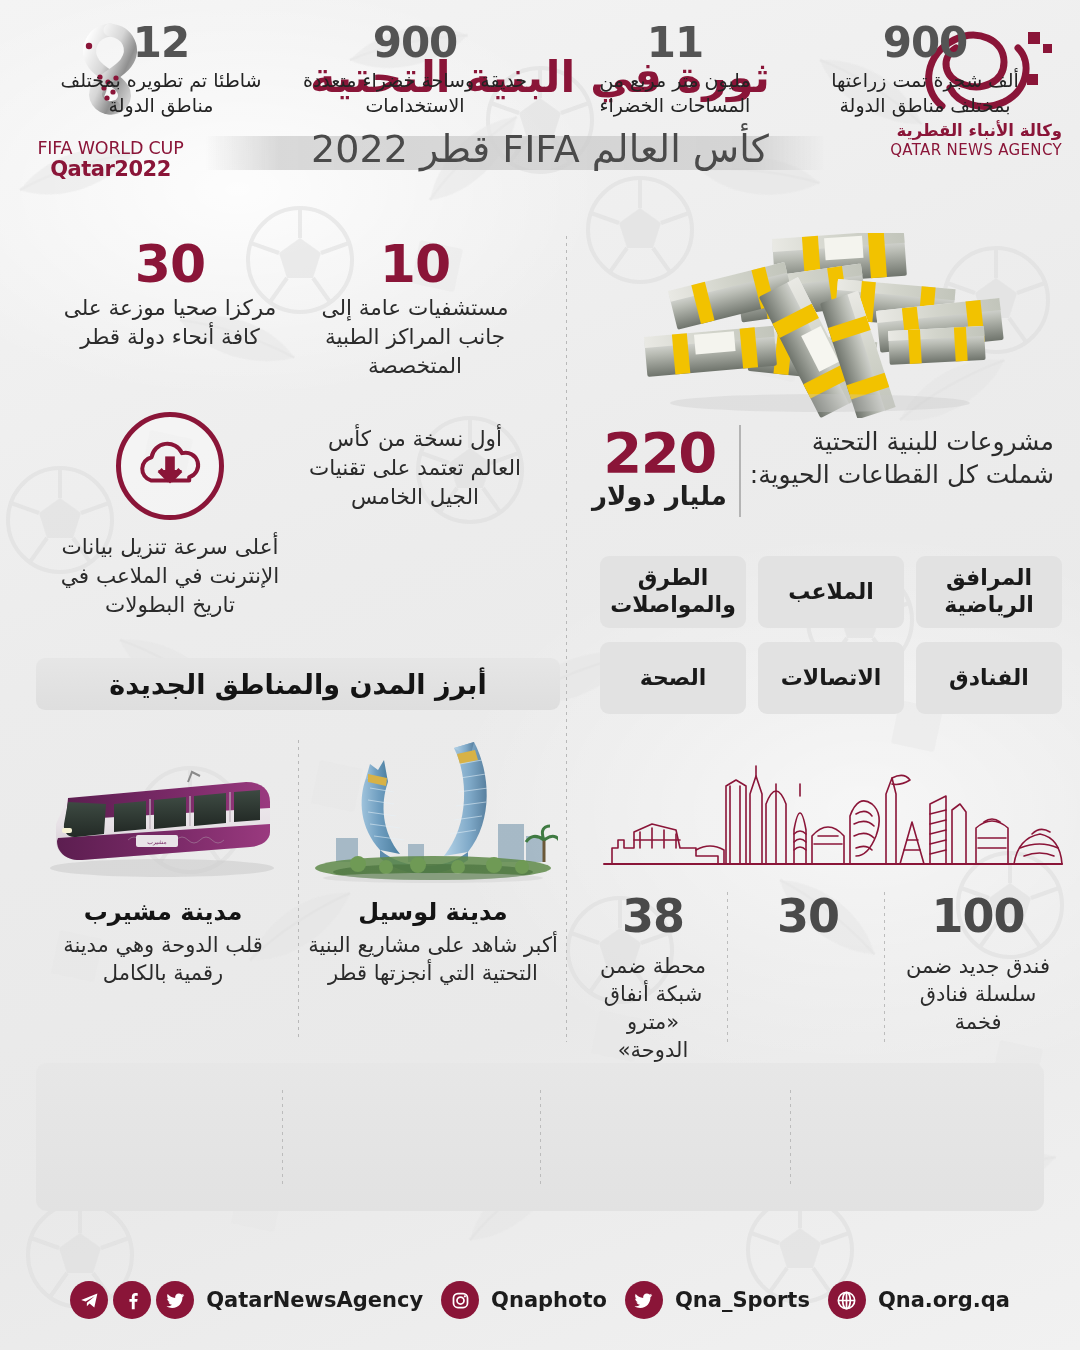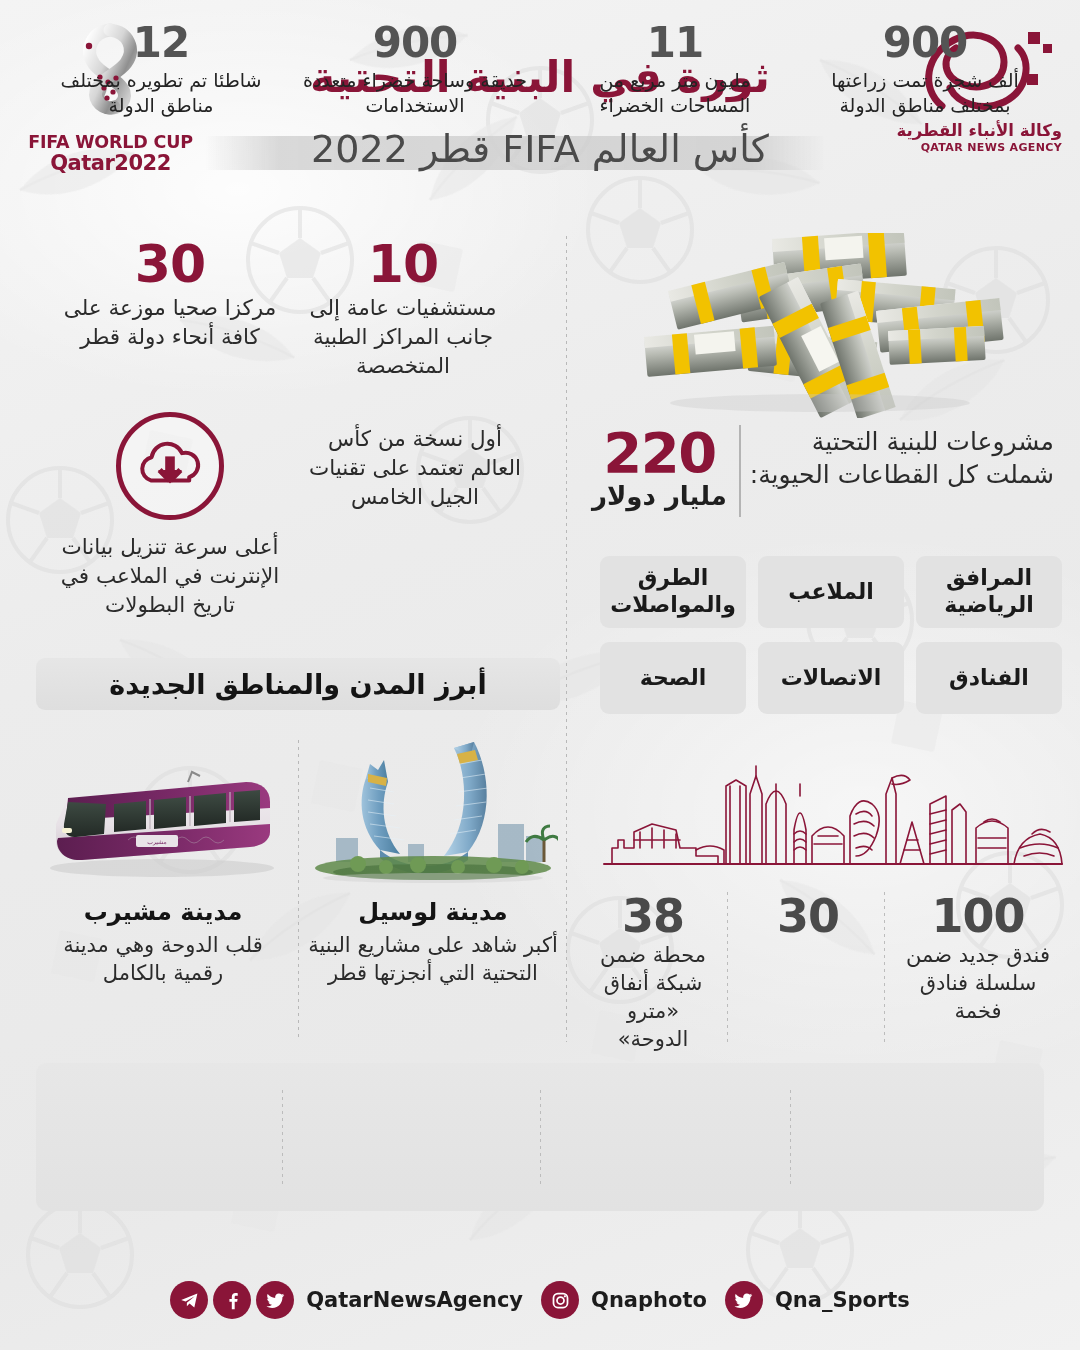--- a/index.html
+++ b/index.html
@@ -40,41 +40,41 @@
   }
 
   #fifa-logo {
     position: absolute;
     left: 28px; top: 22px;
     width: 165px; height: 150px;
     text-align: center;
   }
   #fifa-mark { width: 165px; height: 96px; }
   .fifa-line1 {
-    font-size: 17.5px; font-weight: 700; letter-spacing: -0.2px;
-    color: #8A1538; direction: ltr; margin-top: 10px;
+    font-size: 17.5px; font-weight: 400; letter-spacing: -0.2px;
+    color: #8A1538; direction: ltr; margin-top: 16px;
   }
   .fifa-line2 {
     font-size: 21px; font-weight: 700; letter-spacing: -0.5px;
     color: #8A1538; direction: ltr; margin-top: -1px;
   }
 
   #qna-logo {
     position: absolute;
     right: 18px; top: 18px;
     width: 175px; height: 155px;
     text-align: right;
   }
   #qna-mark { width: 150px; height: 98px; }
   .qna-ar {
     font-size: 16.5px; font-weight: 700; color: #8A1538;
     margin-top: 1px;
   }
   .qna-en {
-    font-size: 11px; font-weight: 700; color: #8A1538;
+    font-size: 15px; font-weight: 400; color: #8A1538;
     direction: ltr; letter-spacing: 0.35px; margin-top: 1px;
   }
 
   #title-main {
     position: absolute;
     left: 0; right: 0; top: 52px;
     text-align: center;
     font-size: 43px; font-weight: 900;
     color: #8A1538;
     letter-spacing: -0.5px;
@@ -198,21 +198,21 @@
 
   
   #skyline { position: absolute; left: 600px; top: 760px; width: 465px; height: 120px; }
 
   .grey-stat { position: absolute; text-align: center; }
   .grey-num {
     font-size: 46px; font-weight: 900; color: #4a4a4a;
     line-height: 1.0; letter-spacing: -1px;
   }
   .grey-desc {
-    font-size: 21px; color: #2b2b2b; line-height: 1.33; margin-top: 3px;
+    font-size: 21px; color: #2b2b2b; line-height: 1.33; margin-top: 14px;
   }
 
   
   #bottom-panel {
     position: absolute;
     left: 36px; top: 1063px;
     width: 1008px; height: 148px;
     background: linear-gradient(180deg, #e7e7e7 0%, #e2e2e2 100%);
     border-radius: 11px;
   }
@@ -359,21 +359,21 @@
       <div class="qna-en">QATAR NEWS AGENCY</div>
     </div>
 
     <div id="subtitle-band"></div>
     <div id="title-main">ثورة في البنية التحتية</div>
     <div id="title-sub">كأس العالم FIFA قطر 2022</div>
   </div>
 
   <div class="v-dot-divider" style="left:566px; top:236px; height:806px;"></div>
 
-  <div class="stat-block" style="left:288px; top:238px; width:230px;">
+  <div class="stat-block" style="left:300px; top:238px; width:230px;">
     <div class="stat-num-maroon">10</div>
     <div class="stat-desc">مستشفيات عامة إلى جانب المراكز الطبية المتخصصة</div>
   </div>
 
   <div class="stat-block" style="left:55px; top:238px; width:230px;">
     <div class="stat-num-maroon">30</div>
     <div class="stat-desc">مركزا صحيا موزعة على كافة أنحاء دولة قطر</div>
   </div>
 
   <div class="stat-block" style="left:300px; top:412px; width:230px;">
@@ -730,16 +730,26 @@
 
     <div class="soc-group">
       <div class="soc-icon">
         <svg width="21" height="21" viewBox="0 0 24 24">
             <path d="M22 5.8 C21.3 6.1 20.5 6.3 19.7 6.4 C20.5 5.9 21.2 5.1 21.5 4.2 C20.7 4.7 19.8 5 18.9 5.2 C18.1 4.4 17 3.9 15.8 3.9 C13.5 3.9 11.6 5.8 11.6 8.1 C11.6 8.4 11.6 8.7 11.7 9 C8.2 8.9 5.1 7.2 3.1 4.7 C2.7 5.3 2.5 6 2.5 6.8 C2.5 8.2 3.2 9.5 4.3 10.2 C3.6 10.2 3 10 2.5 9.7 L2.5 9.8 C2.5 11.8 3.9 13.5 5.8 13.9 C5.5 14 5.1 14 4.7 14 C4.5 14 4.2 14 4 13.9 C4.5 15.6 6.1 16.8 8 16.8 C6.5 18 4.7 18.7 2.7 18.7 C2.4 18.7 2 18.7 1.7 18.6 C3.6 19.8 5.8 20.5 8.2 20.5 C15.8 20.5 19.9 14.2 19.9 8.8 L19.9 8.3 C20.7 7.7 21.4 6.8 22 5.8 Z" fill="#fff"></path>
           </svg>
       </div>
       <div class="soc-label">Qna_Sports</div>
     </div>
 
+    <div class="soc-group">
+      <div class="soc-icon">
+        <svg width="23" height="23" viewBox="0 0 24 24">
+          <circle cx="12" cy="12" r="8.5" fill="none" stroke="#fff" stroke-width="1.8"></circle>
+          <ellipse cx="12" cy="12" rx="4" ry="8.5" fill="none" stroke="#fff" stroke-width="1.8"></ellipse>
+          <path d="M3.5 12 L20.5 12 M12 3.5 L12 20.5" stroke="#fff" stroke-width="1.8"></path>
+        </svg>
+      </div>
+      <div class="soc-label">Qna.org.qa</div>
+    </div>
 
   </div>
 
 </div>
 
 </body></html>

